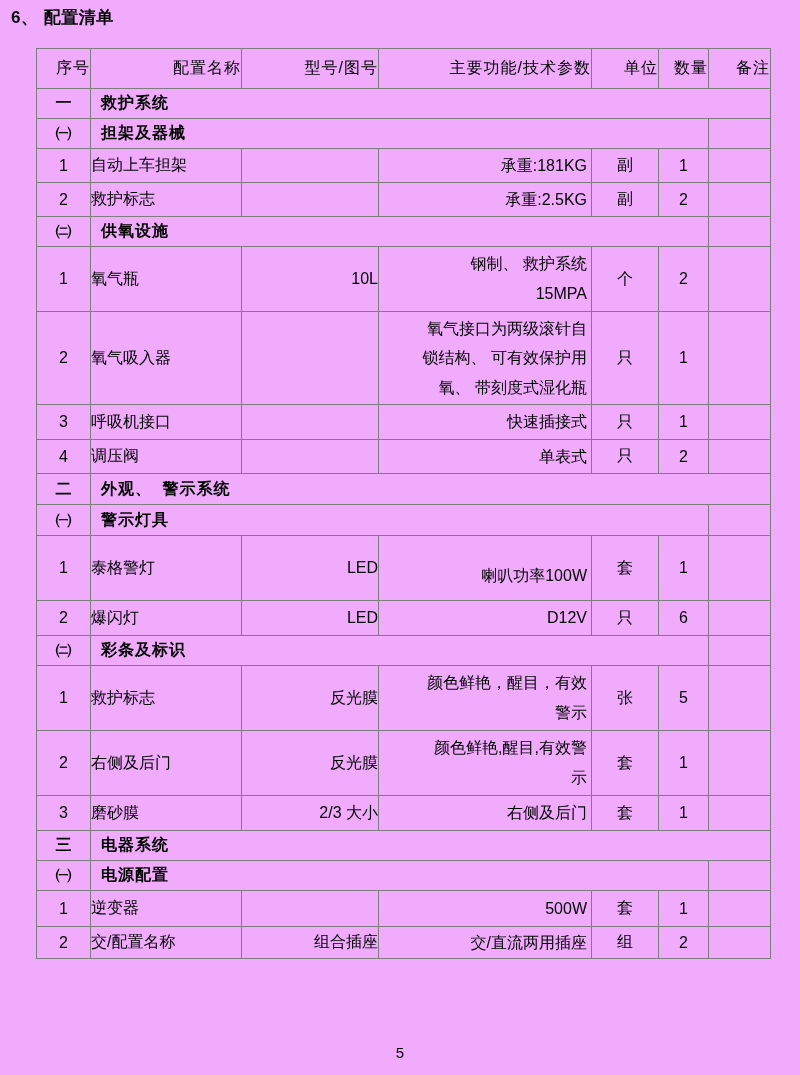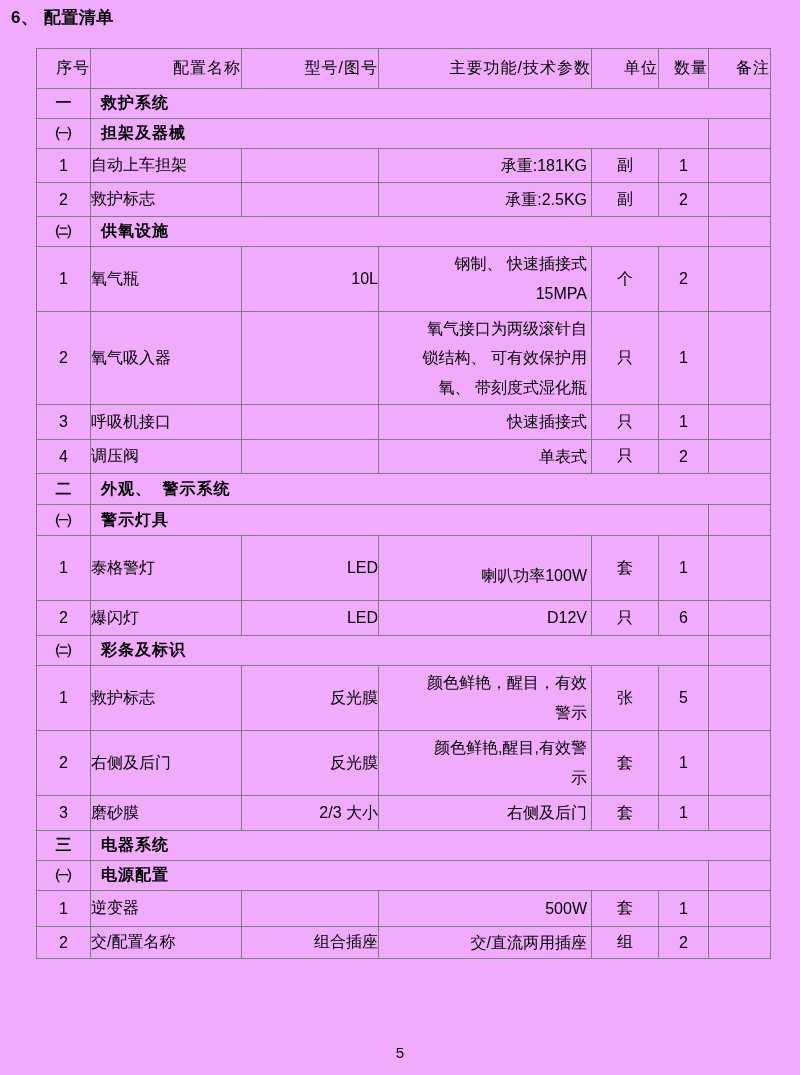--- a/index.html
+++ b/index.html
@@ -137,21 +137,21 @@
       <tr class="h30 sub">
         <td class="c">㈡</td>
         <td class="name" colspan="5">供氧设施</td>
         <td class="c"></td>
       </tr>
 
       <tr class="h65">
         <td class="c">1</td>
         <td class="name">氧气瓶</td>
         <td class="model">10L</td>
-        <td class="func">钢制、 快速插接式
+        <td class="func">钢制、 救护系统
 15MPA</td>
         <td class="c">个</td>
         <td class="c">2</td>
         <td class="c"></td>
       </tr>
 
       <tr class="h93">
         <td class="c">2</td>
         <td class="name">氧气吸入器</td>
         <td class="model"></td>

